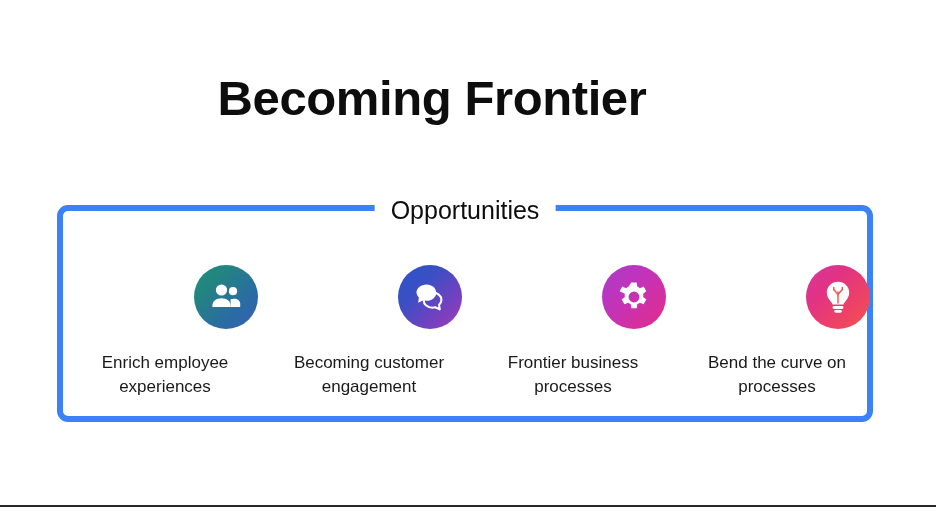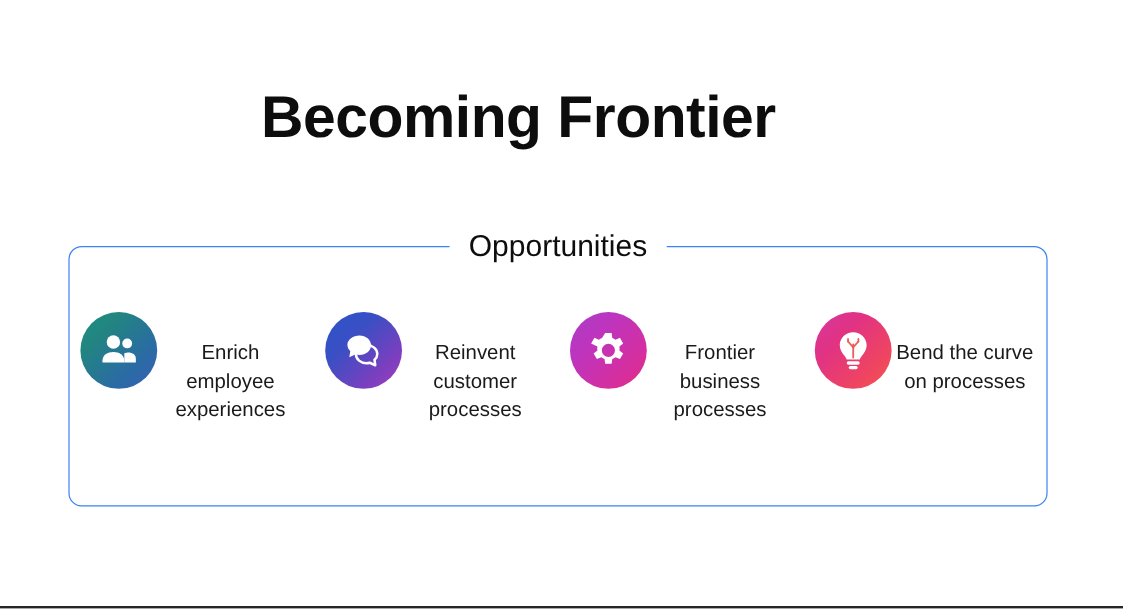--- a/index.html
+++ b/index.html
@@ -38,21 +38,21 @@
   }
 
   
   .group-box {
     position: absolute;
     left: 57px;
     top: 205px;
     width: 816px;
     height: 217px;
     box-sizing: border-box;
-    border: 1px solid #3b82f6;
+    border: 6px solid #3b82f6;
     border-radius: 11px;
     background: transparent;
   }
 
   .group-legend {
     position: absolute;
     top: -17px;
     left: 50%;
     transform: translateX(-50%);
     background: #ffffff;
@@ -74,21 +74,22 @@
     display: flex;
     align-items: flex-start;
     justify-content: space-around;
     padding-top: 54px;
     box-sizing: border-box;
   }
 
   .item {
     width: 186px;
     display: flex;
-    align-items: flex-start;
+    flex-direction: column;
+    align-items: flex-end;
   }
 
   .icon-circle {
     width: 64px;
     height: 64px;
     border-radius: 50%;
     display: flex;
     align-items: center;
     justify-content: center;
     flex: none;
@@ -144,21 +145,21 @@
         <div class="item-label">Enrich employee experiences</div>
       </div>
 
       <div class="item">
         <div class="icon-circle grad-2">
           <svg width="34" height="34" viewBox="0 0 34 34" aria-hidden="true">
             <path d="M19.5 12.5c4.9 0 8.9 3.3 8.9 7.4 0 1.9-.9 3.6-2.3 4.9l.6 4.6-4.5-2.1c-.9.2-1.8.4-2.7.4-4.9 0-8.9-3.3-8.9-7.8s4-7.4 8.9-7.4z" fill="none" stroke="#ffffff" stroke-width="2.1" stroke-linejoin="round"></path>
             <path d="M13.6 4.6c5.3 0 9.6 3.6 9.6 8.1s-4.3 8.1-9.6 8.1c-1.1 0-2.2-.2-3.2-.5l-5.3 2.5.8-5.4c-1.5-1.4-2.4-3.2-2.4-5.2C3.5 8.2 8.3 4.6 13.6 4.6z" fill="#ffffff"></path>
           </svg>
         </div>
-        <div class="item-label">Reinvent customer processes</div>
+        <div class="item-label">Becoming customer engagement</div>
       </div>
 
       <div class="item">
         <div class="icon-circle grad-3">
           <svg width="32" height="32" viewBox="0 0 32 32" aria-hidden="true">
             <path fill="#ffffff" fill-rule="evenodd" d="M13.3 1.6h5.4l.55 4.0a10.6 10.6 0 0 1 2.65 1.55l3.72-1.6 2.7 4.68-3.17 2.45c.1.55.15 1.12.15 1.72s-.05 1.17-.15 1.72l3.17 2.45-2.7 4.68-3.72-1.6a10.6 10.6 0 0 1-2.65 1.55l-.55 4.0h-5.4l-.55-4.0a10.6 10.6 0 0 1-2.65-1.55l-3.72 1.6-2.7-4.68 3.17-2.45a10.9 10.9 0 0 1-.15-1.72c0-.6.05-1.17.15-1.72L1.63 10.23l2.7-4.68 3.72 1.6A10.6 10.6 0 0 1 10.7 5.6zM16 10.55a5.45 5.45 0 1 0 0 10.9 5.45 5.45 0 0 0 0-10.9z"></path>
           </svg>
         </div>
         <div class="item-label">Frontier business processes</div>
       </div>

